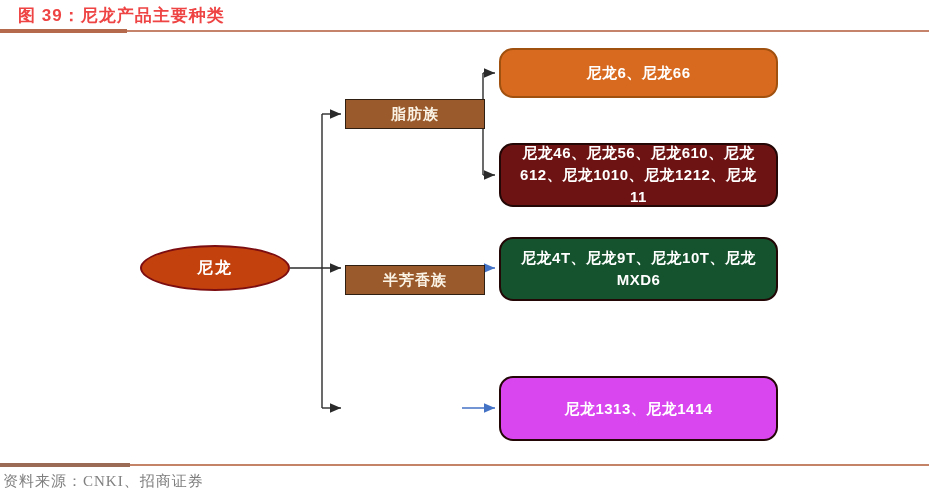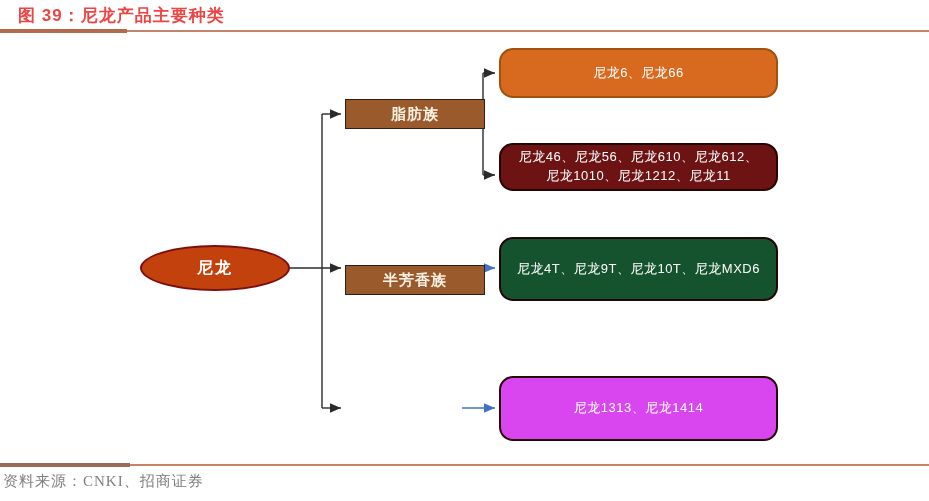--- a/index.html
+++ b/index.html
@@ -45,23 +45,23 @@
   .cat-1{top:99px;}
   .cat-2{top:265px;}
   .cat-3{top:393px;}
   .leaf-box{
     position:absolute;left:499px;width:279px;
     border-radius:14px;
     display:flex;align-items:center;justify-content:center;
     text-align:center;box-sizing:border-box;
     padding:4px 14px;
   }
-  .leaf-box span{color:#ffffff;font-size:13px;font-weight:normal;line-height:1.45;letter-spacing:0.5px;}
+  .leaf-box span{color:#ffffff;font-size:15px;font-weight:bold;line-height:1.45;letter-spacing:0.5px;}
   .leaf-orange{background:#d76a1f;border:2px solid #a0500f;top:48px;height:50px;}
-  .leaf-m1{background:#6e1313;border:2px solid #230606;top:143px;height:48px;}
+  .leaf-m1{background:#6e1313;border:2px solid #230606;top:143px;height:64px;}
   .leaf-m2{background:#14532d;border:2px solid #230606;top:237px;height:64px;}
   .leaf-m3{background:#d946ef;border:2px solid #230606;top:376px;height:65px;}
 </style>
 </head>
 <body>
 
 <div class="page">
 
   <div class="fig-title">图 39：尼龙产品主要种类</div>
   <div class="rule-top"></div>

